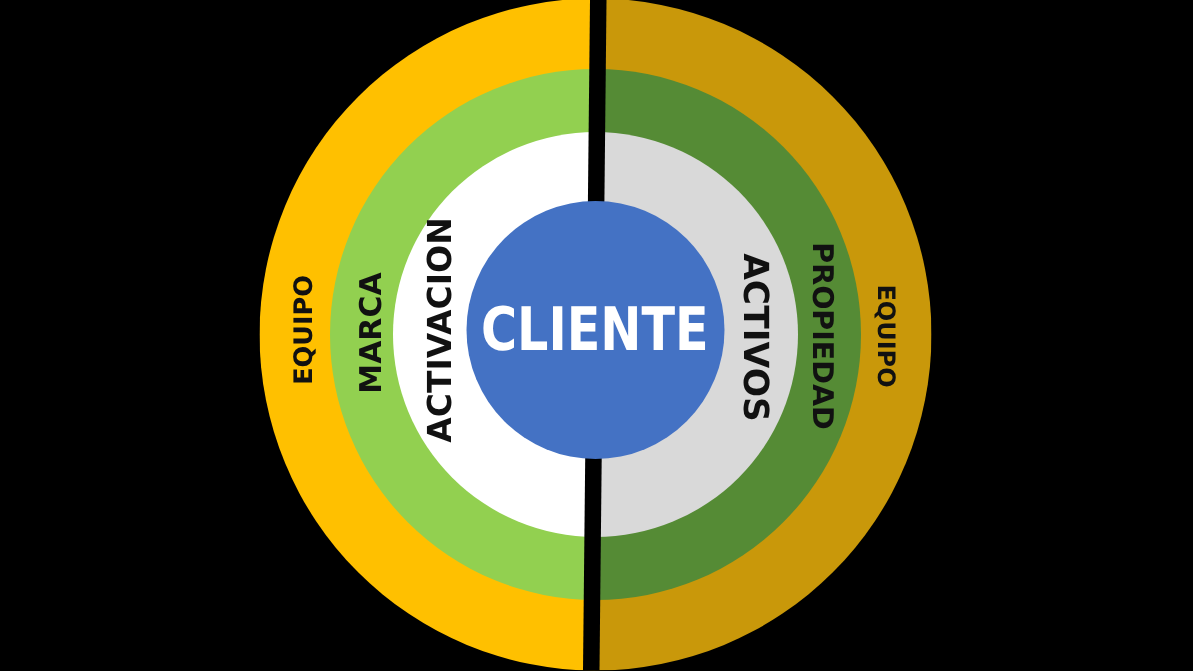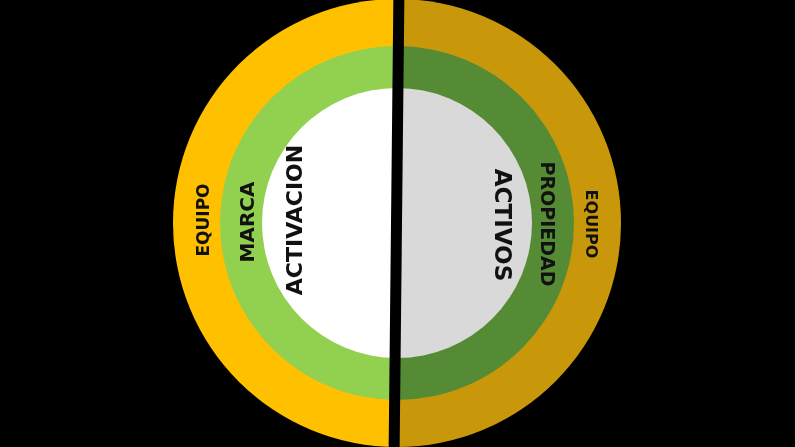--- a/index.html
+++ b/index.html
@@ -68,20 +68,23 @@
     <div class="half right" style="background:#558B35;"></div>
   </div>
 
   <div class="ring" style="left:262px; top:88px; width:270px; height:270px;">
     <div class="half left" style="background:#FFFFFF;"></div>
     <div class="half right" style="background:#D9D9D9;"></div>
   </div>
 
   <div class="divider"></div>
 
+  <div class="core" style="left:311px; top:134px; width:172px; height:172px; background:#4472C4;">
+    <span class="core-label">CLIENTE</span>
+  </div>
 
   <span class="label ccw" style="left:203px; top:220px; font-size:17px;">EQUIPO</span>
   <span class="label ccw" style="left:247px; top:222px; font-size:20px;">MARCA</span>
   <span class="label ccw" style="left:294px; top:220px; font-size:22px;">ACTIVACION</span>
 
   <span class="label cw" style="left:503px; top:225px; font-size:23px;">ACTIVOS</span>
   <span class="label cw" style="left:548px; top:224px; font-size:19px;">PROPIEDAD</span>
   <span class="label cw" style="left:591px; top:224px; font-size:16px;">EQUIPO</span>
 
 </div>

